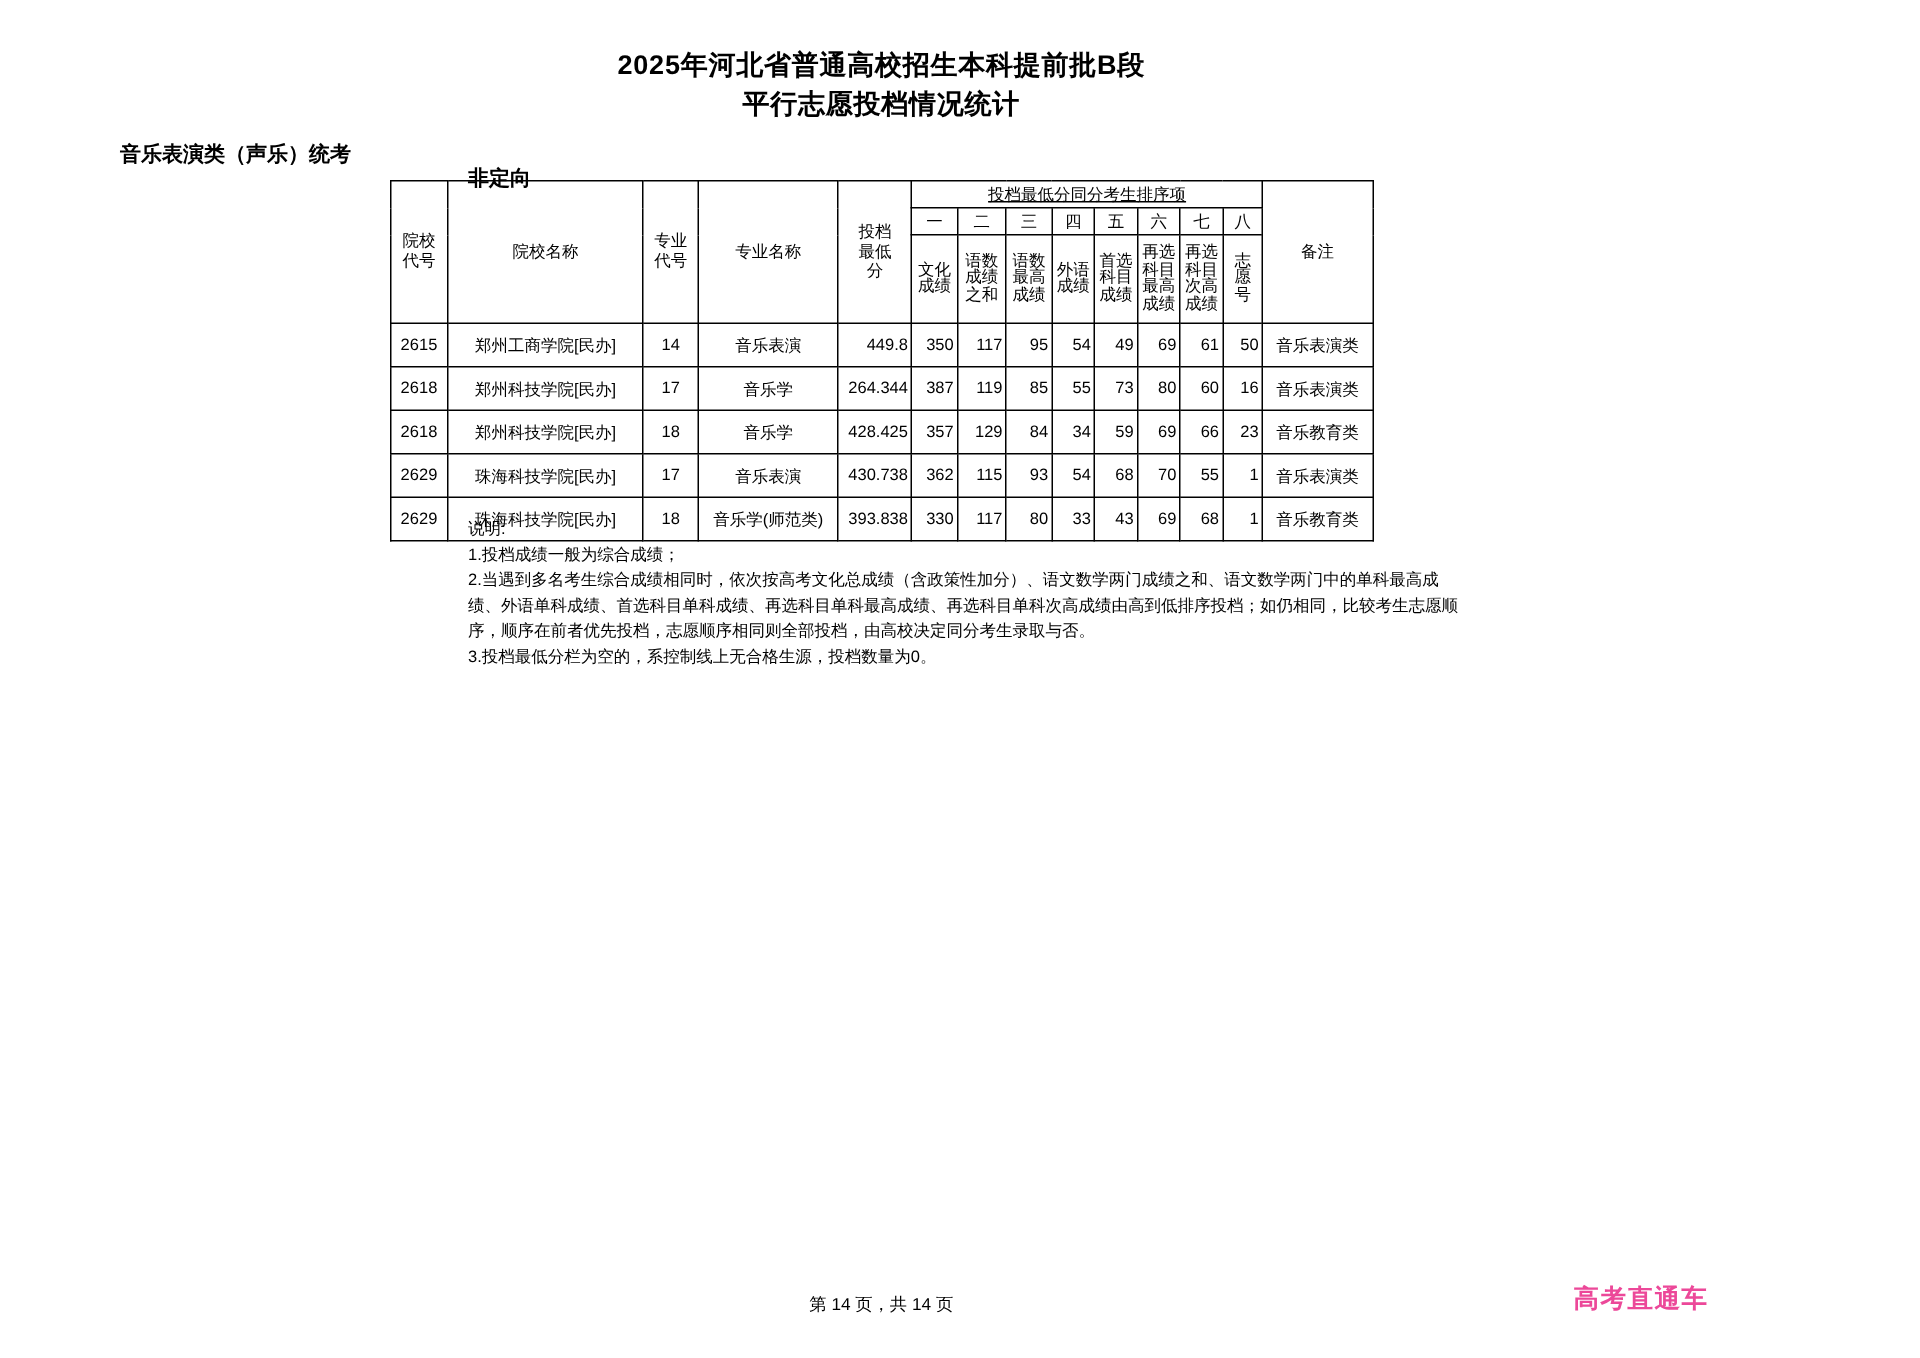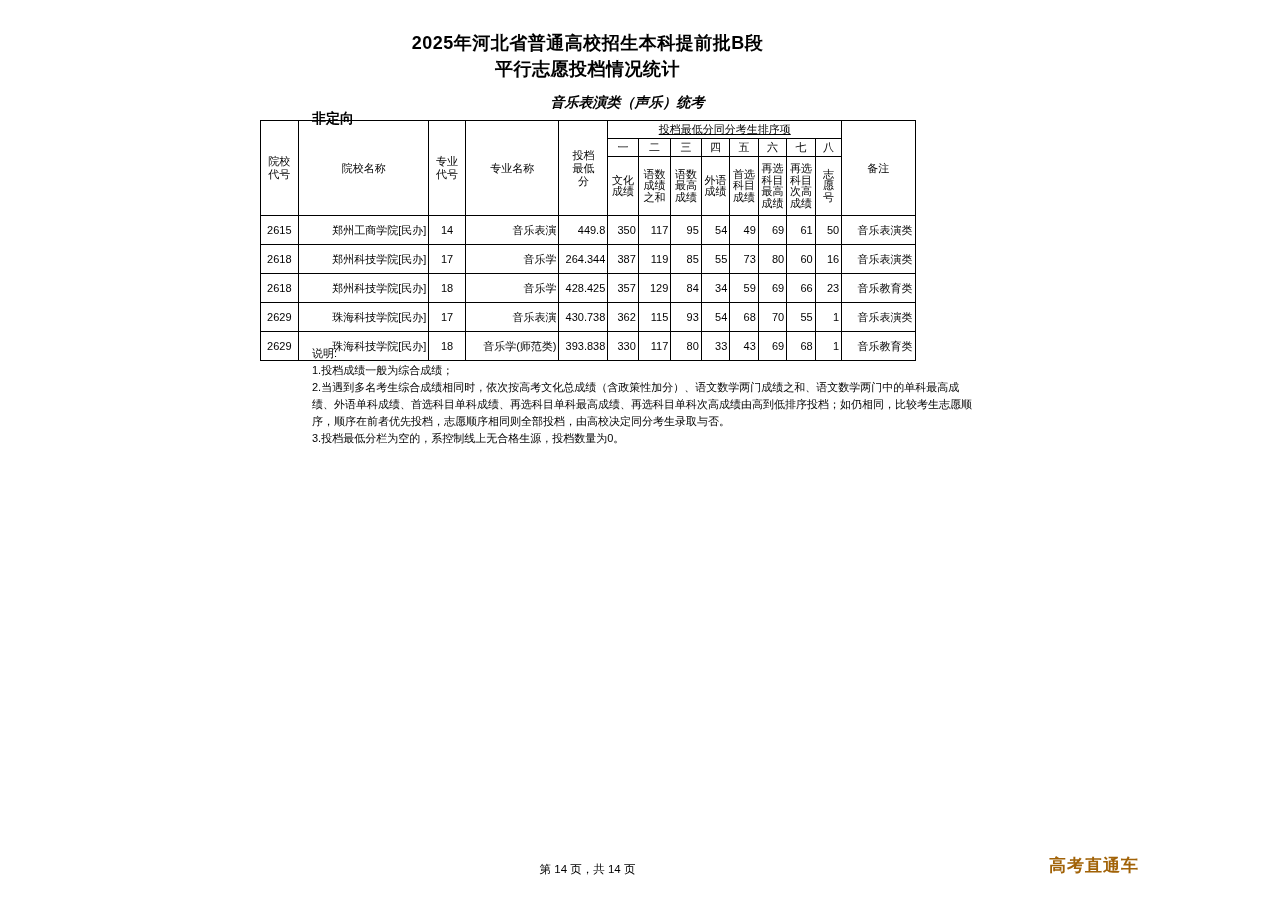--- a/index.html
+++ b/index.html
@@ -40,25 +40,24 @@
     left: 312px;
     top: 16px;
     font-size: 14px;
     font-weight: bold;
   }
   .subhead-center {
     position: absolute;
     left: 0;
     right: 0;
     top: 0;
-    text-align: center;
+    text-align: left;
     font-size: 14px;
     font-weight: bold;
     padding-left: 80px;
-    font-style: italic;
   }
   table.main {
     border-collapse: collapse;
     margin: 0 auto;
     width: 656px;
     table-layout: fixed;
     background: #fff;
   }
   table.main td, table.main th {
     border: 1px solid #000;
@@ -88,21 +87,21 @@
     height: 56px;
   }
   .hdr-main {
     text-align: center;
     font-size: 11px;
     line-height: 13px;
     padding: 2px;
   }
   td.c { text-align: center; }
   td.r { text-align: right; padding-right: 4px; }
-  td.l { text-align: right; padding-left: 4px; }
+  td.l { text-align: center; padding-left: 4px; }
   tbody td {
     height: 26px;
     font-size: 11.5px;
   }
   .note {
     position: absolute;
     left: 312px;
     top: 345px;
     width: 660px;
     font-size: 11px;
@@ -115,21 +114,21 @@
     right: 0;
     bottom: 28px;
     text-align: center;
     font-size: 11.5px;
   }
   .watermark {
     position: absolute;
     right: 36px;
     bottom: 28px;
     font-size: 17px;
-    color: #a16207;
+    color: #ec4899;
     font-weight: bold;
     letter-spacing: 1px;
   }
 </style>
 </head>
 <body>
 
 <div class="page">
 
   <div class="title-block">

